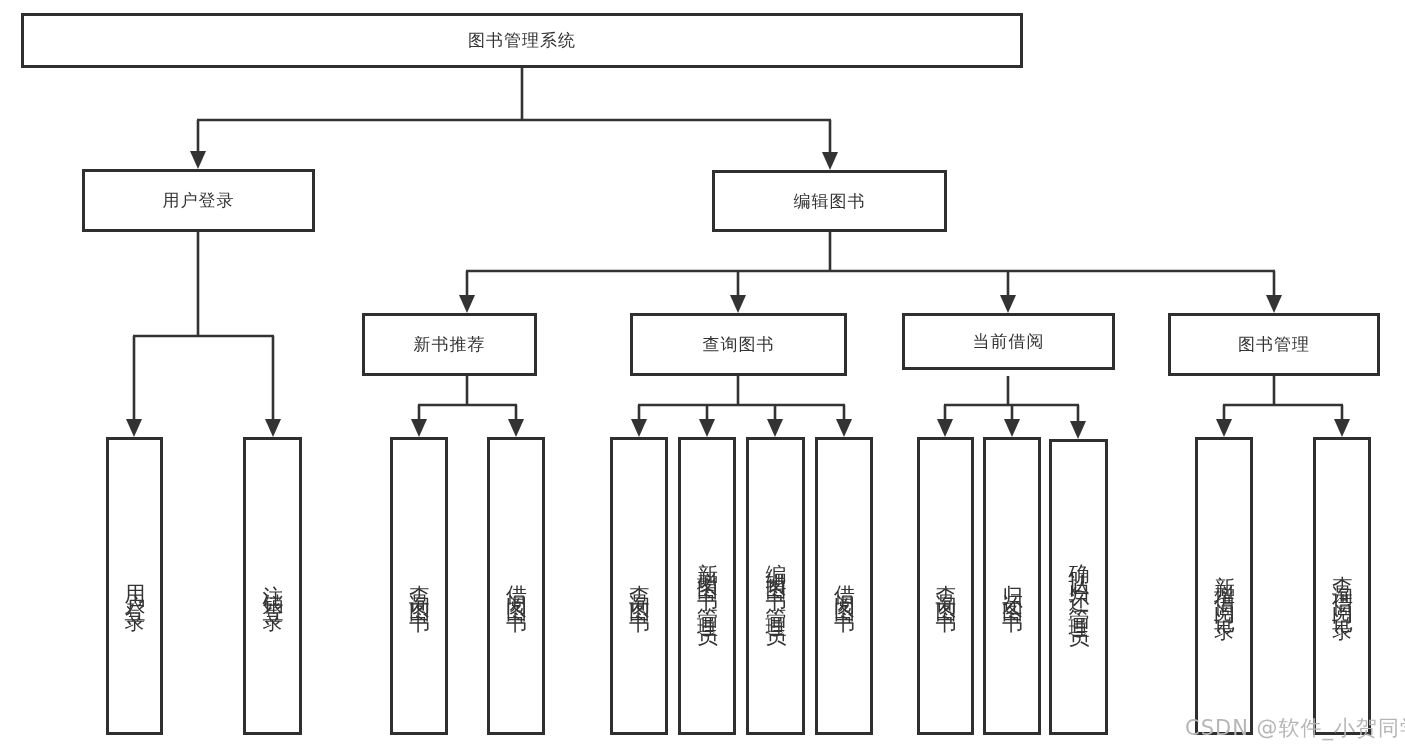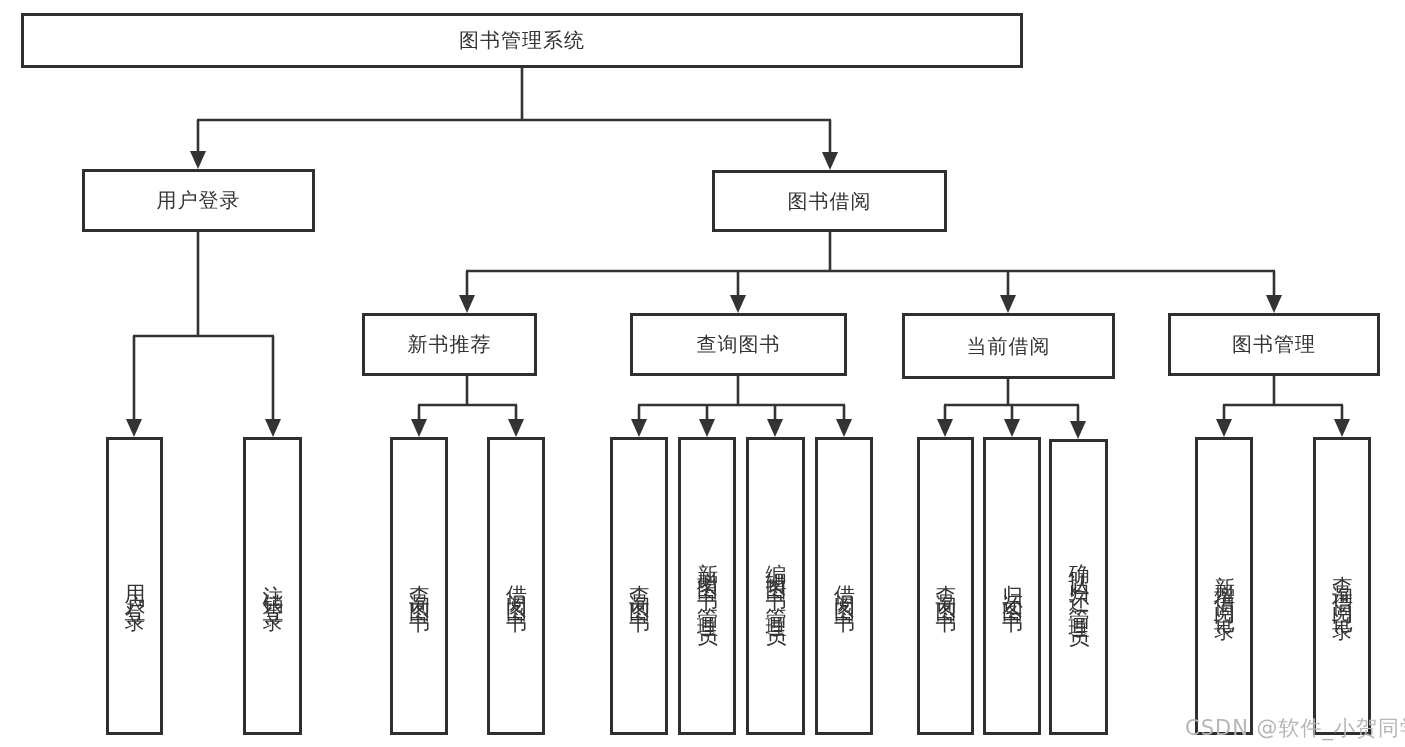--- a/index.html
+++ b/index.html
@@ -26,21 +26,21 @@
     position: absolute;
     box-sizing: border-box;
     border: 3px solid #2f2f2f;
     background: #ffffff;
     display: flex;
     align-items: center;
     justify-content: center;
     color: #333333;
   }
   .hnode {
-    font-size: 20px;
+    font-size: 17px;
     letter-spacing: 1px;
     white-space: nowrap;
   }
   .vnode span.vtext {
     writing-mode: vertical-rl;
     text-orientation: mixed;
     font-size: 21px;
     letter-spacing: 9px;
     line-height: 1;
     color: #333333;
@@ -103,25 +103,25 @@
       <polygon points="1070,421 1086,421 1078,439"></polygon>
 
       <polygon points="1216,419 1232,419 1224,437"></polygon>
       <polygon points="1334,419 1350,419 1342,437"></polygon>
     </g>
   </svg>
 
   <div class="node hnode" style="left:21px; top:13px; width:1002px; height:55px;">图书管理系统</div>
 
   <div class="node hnode" style="left:82px; top:169px; width:233px; height:63px;">用户登录</div>
-  <div class="node hnode" style="left:712px; top:170px; width:235px; height:62px;">图书借阅</div>
+  <div class="node hnode" style="left:712px; top:170px; width:235px; height:62px;">编辑图书</div>
 
   <div class="node hnode" style="left:362px; top:313px; width:175px; height:63px;">新书推荐</div>
   <div class="node hnode" style="left:630px; top:313px; width:217px; height:63px;">查询图书</div>
-  <div class="node hnode" style="left:902px; top:313px; width:213px; height:66px;">当前借阅</div>
+  <div class="node hnode" style="left:902px; top:313px; width:213px; height:57px;">当前借阅</div>
   <div class="node hnode" style="left:1168px; top:313px; width:212px; height:63px;">图书管理</div>
 
   <div class="node vnode" style="left:106px; top:437px; width:57px; height:298px;">
     <span class="vtext">用户登录</span>
   </div>
   <div class="node vnode" style="left:243px; top:437px; width:59px; height:298px;">
     <span class="vtext">注销登录</span>
   </div>
 
   <div class="node vnode" style="left:390px; top:437px; width:58px; height:298px;">

